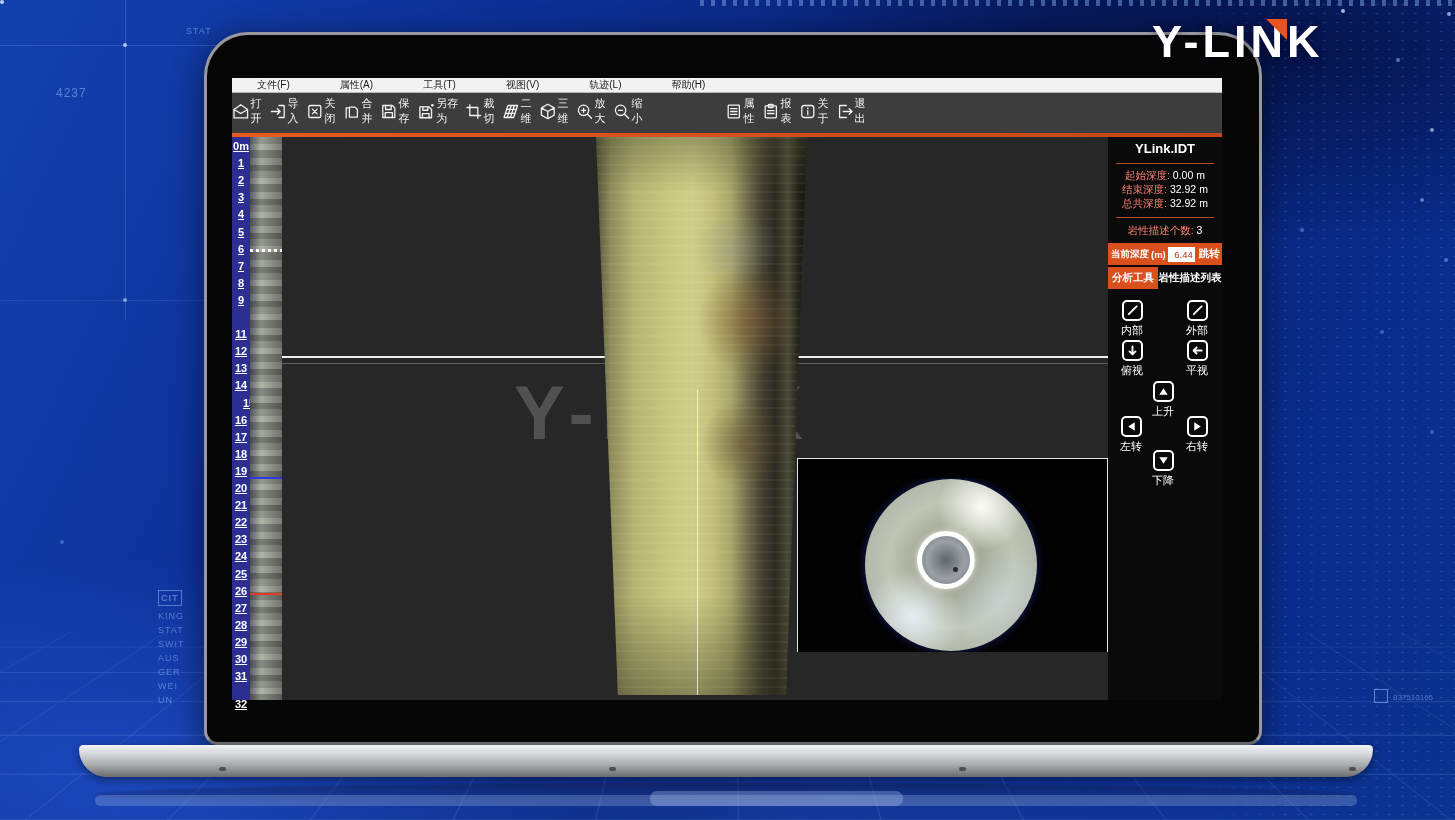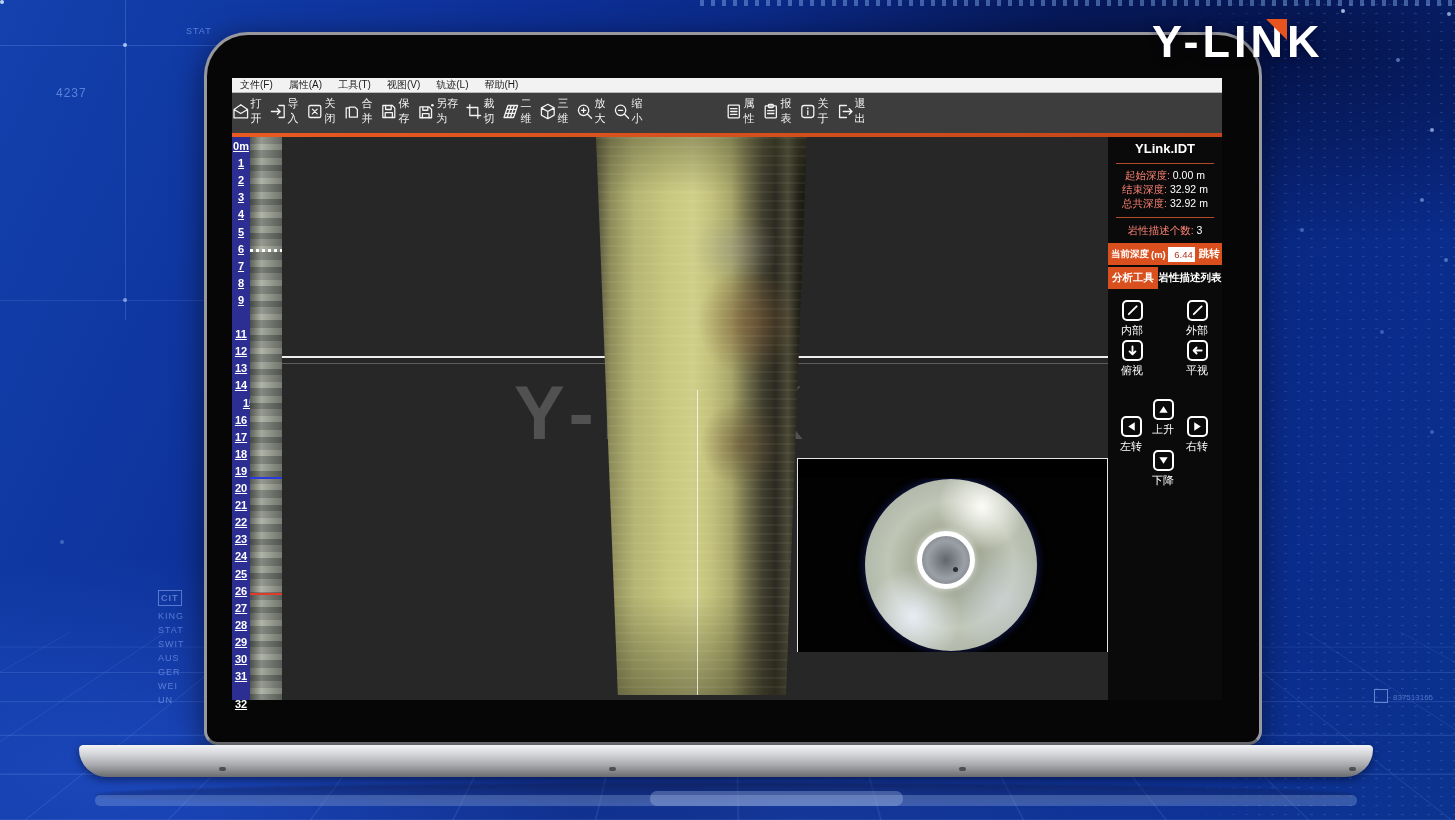--- a/index.html
+++ b/index.html
@@ -62,21 +62,21 @@
   .logo .tri{position:absolute;left:114px;top:3px;width:21px;height:21px;background:#e8541e;
     clip-path:polygon(0 0,100% 0,100% 100%);}
   
   .caption{position:absolute;left:0;top:704px;width:100%;text-align:center;z-index:10;color:#fff;
     font-size:35px;letter-spacing:3px;font-weight:500;
     text-shadow:-2px -2px 0 #000,2px -2px 0 #000,-2px 2px 0 #000,2px 2px 0 #000,0 3px 7px rgba(0,0,0,.85);}
   
   .app{position:absolute;left:232px;top:78px;width:990px;height:622px;background:#272727;}
   .menubar{position:absolute;left:0;top:0;width:990px;height:15px;background:#f2f2f2;border-bottom:1px solid #b9b9b9;
     display:flex;align-items:center;font-size:10px;color:#1a1a1a;}
-  .menubar span{padding:0 8px;cursor:default;}
+  .menubar span{padding:0 25px;cursor:default;}
   .toolbar{position:absolute;left:0;top:15px;width:990px;height:40px;background:#3d3d3d;display:flex;align-items:flex-start;padding-top:3px;}
   .tbtn{width:37px;display:flex;flex-direction:row;align-items:center;gap:1px;color:#f3f3f3;font-size:11px;flex:none;}
   .tbtn.wide{width:48px;}
   .tbtn svg{width:21px;height:21px;stroke:#f3f3f3;fill:none;stroke-width:1.6;stroke-linecap:round;stroke-linejoin:round;}
   .tbtn.gap{margin-left:75px;}
   .accent-line{position:absolute;left:0;top:55px;width:990px;height:4px;background:linear-gradient(90deg,#e85a20,#c24618);}
   
   .ruler{position:absolute;left:0;top:59px;width:18px;height:563px;background:#2c2e92;}
   .rtick{position:absolute;width:18px;text-align:center;font-size:11px;font-weight:bold;color:#fff;line-height:13px;text-decoration:underline;}
   .strip{position:absolute;left:18px;top:59px;width:32px;height:563px;
@@ -409,21 +409,21 @@
       </div>
       <div class="pbtn" style="left:66px;top:203px">
         <span class="ic">
           <svg viewBox="0 0 14 14">
               <path d="M11.5 7 H3 M6 3.8 L2.8 7 L6 10.2"></path>
             </svg>
         </span>
         <span>平视</span>
       </div>
 
-      <div class="pbtn" style="left:32px;top:262px">
+      <div class="pbtn" style="left:32px;top:244px">
         <span class="ic">
           <svg viewBox="0 0 14 14">
               <polygon class="fill" points="7,3.5 11.5,10.5 2.5,10.5"></polygon>
             </svg>
         </span>
         <span>上升</span>
       </div>
       <div class="pbtn" style="left:0px;top:279px">
         <span class="ic">
           <svg viewBox="0 0 14 14">

